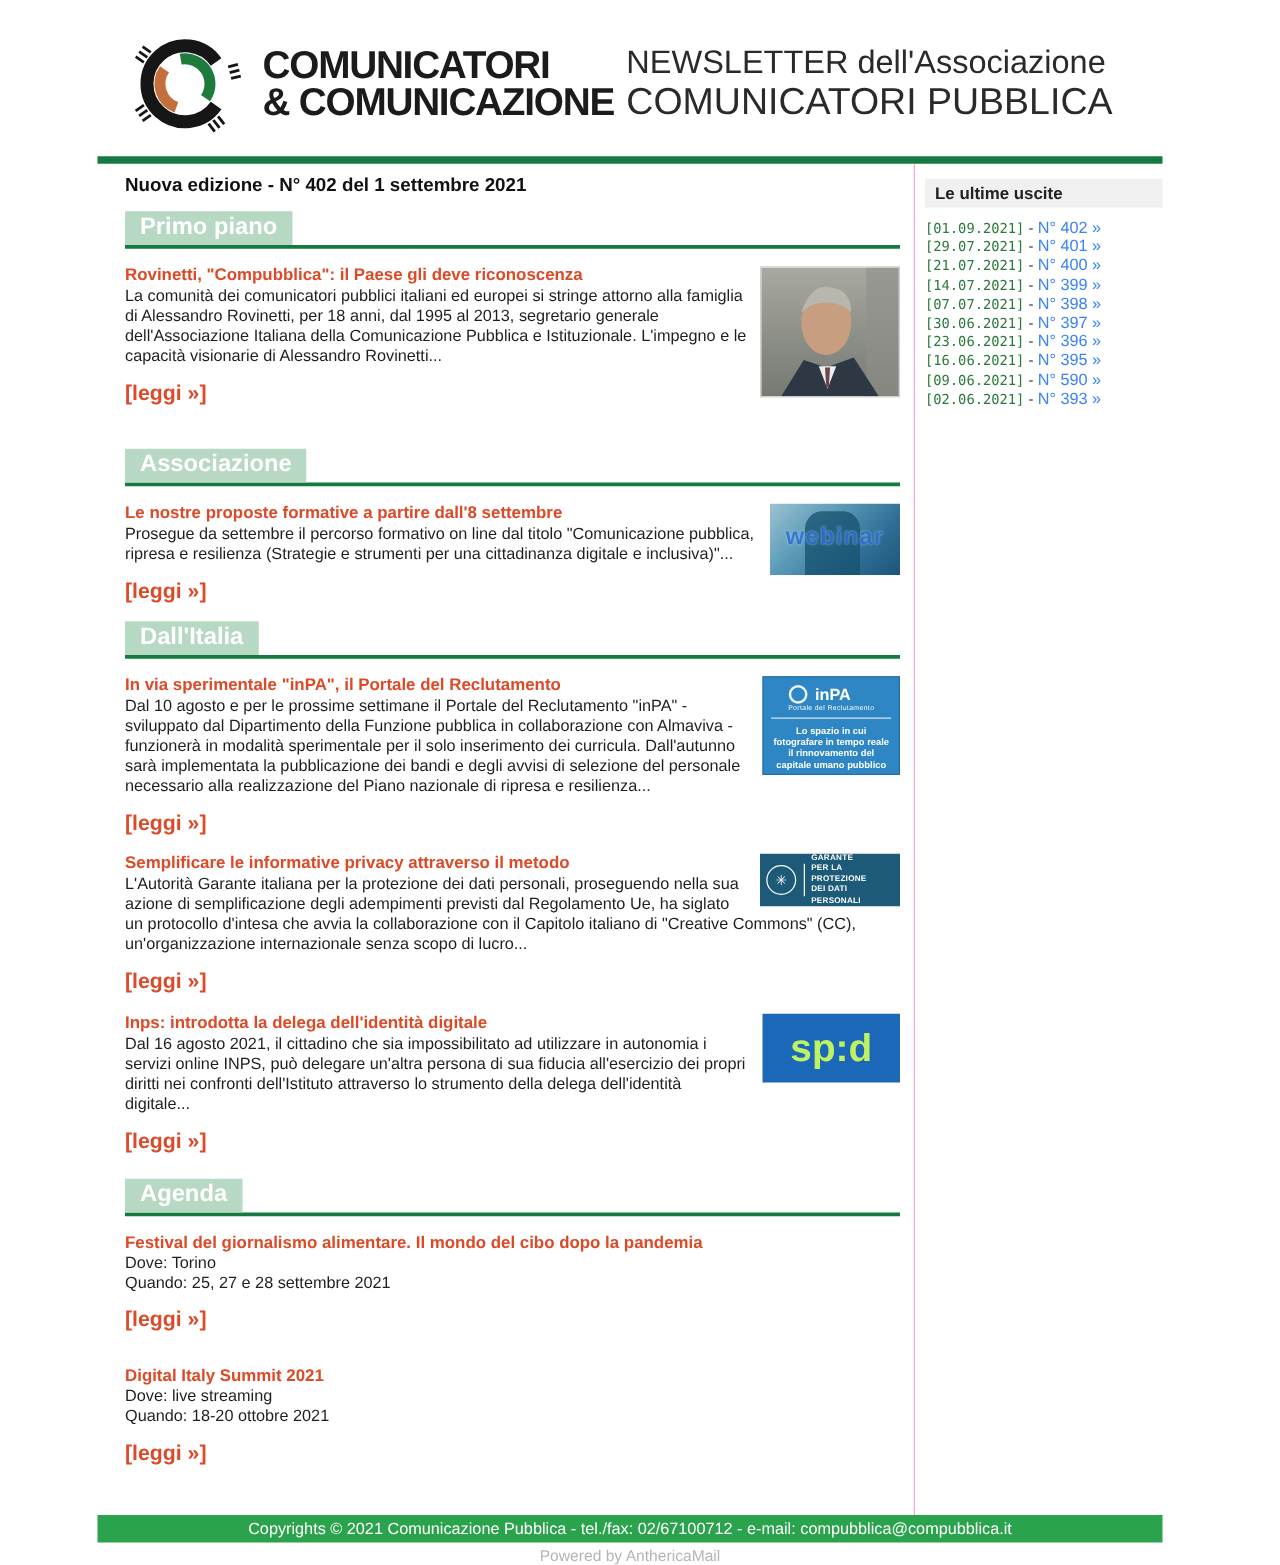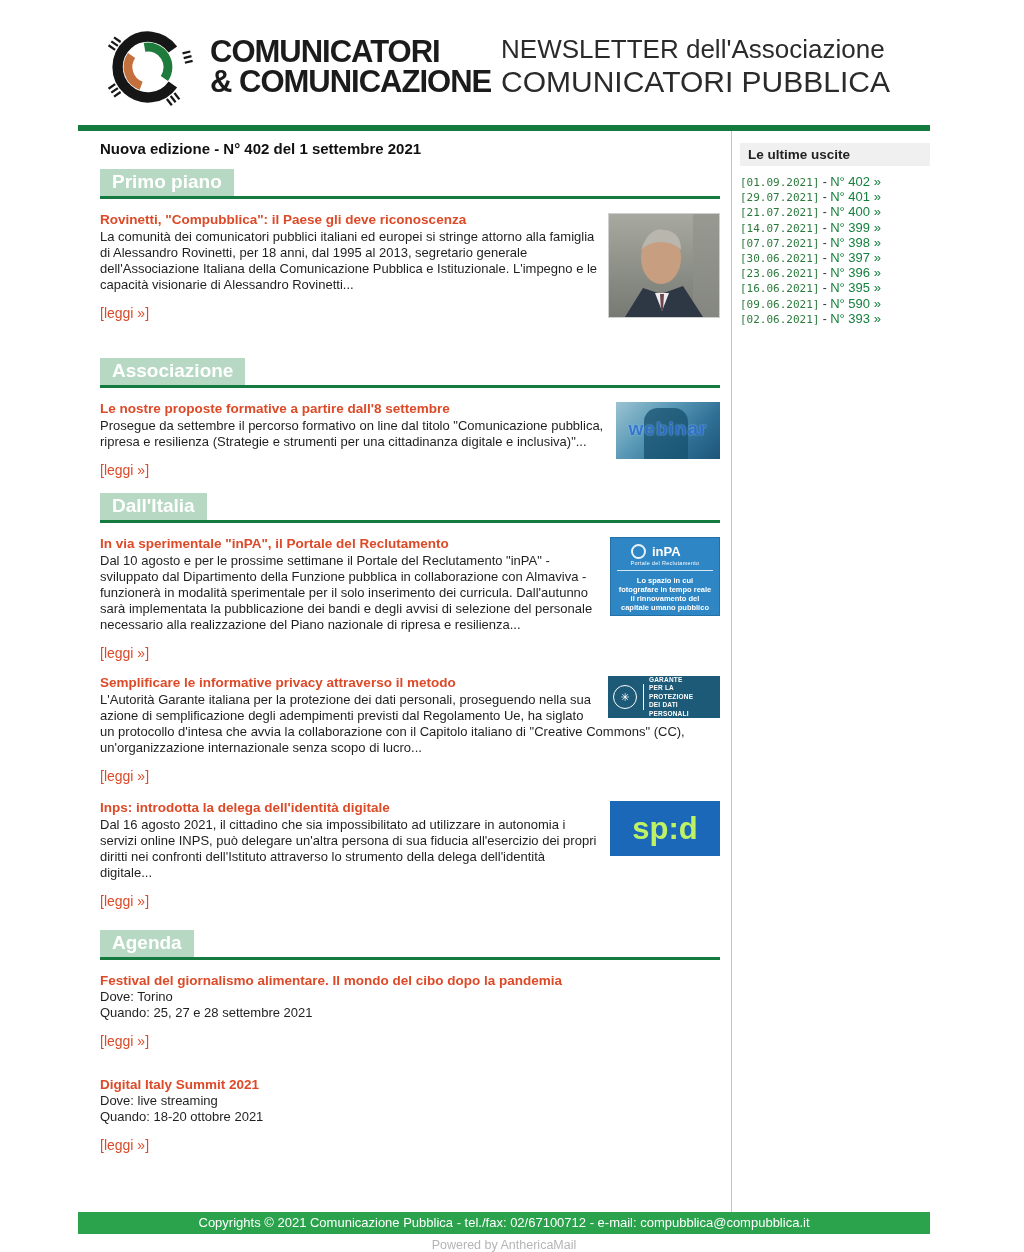--- a/index.html
+++ b/index.html
@@ -27,21 +27,21 @@
   .sect .lbl{display:inline-block;background:#b7d9c3;color:#fff;font-weight:bold;font-size:19px;padding:2px 12px 3px;}
 
   .article{overflow:hidden;margin-bottom:34px;}
   .article.tight{margin-bottom:14px;}
   .article.mid{margin-bottom:12px;}
   .article.flat{margin-bottom:0px;}
   .article.inps{margin-bottom:20px;}
   .a-img{float:right;margin:2px 0 6px 10px;}
   .a-title{color:#dc4a28;font-weight:bold;font-size:13.5px;line-height:17px;cursor:pointer;}
   .a-body{font-size:13px;line-height:16px;color:#1f1f1f;margin-top:1px;}
-  .leggi{display:inline-block;margin-top:12px;color:#dc4a28;font-weight:normal;font-size:14px;cursor:pointer;}
+  .leggi{display:inline-block;margin-top:12px;color:#dc4a28;font-weight:bold;font-size:17px;cursor:pointer;}
 
   .ag-item{margin-bottom:26px;}
   .ag-line{font-size:13px;line-height:16px;}
 
   
   .img-photo{width:110px;height:103px;border:1px solid #cfcfcf;}
   .img-webinar{width:104px;height:57px;background:linear-gradient(135deg,#9cc3d2 0%,#5d9cb8 35%,#2f6f96 70%,#1d5578 100%);position:relative;overflow:hidden;}
   .img-webinar .torso{position:absolute;left:28px;top:6px;width:44px;height:60px;background:#16506e;border-radius:14px 14px 0 0;opacity:.75;}
   .img-webinar .wtxt{position:absolute;left:0;right:0;top:16px;text-align:center;color:#2f6fd0;font-weight:bold;font-size:19px;letter-spacing:1px;opacity:.85;text-shadow:0 0 2px #9fd4ff;}
 
@@ -59,21 +59,21 @@
   .gar-sep{width:1px;height:26px;background:#fff;margin:0 5px 0 6px;}
   .gar-text{font-size:6.5px;font-weight:bold;line-height:8.5px;letter-spacing:.2px;}
 
   .img-spid{width:110px;height:55px;background:#1b67b8;color:#bef264;display:flex;align-items:center;justify-content:center;font-weight:800;font-size:31px;letter-spacing:0px;}
 
   
   .sb-title{background:#f0f0f0;font-weight:bold;font-size:13.5px;color:#222;padding:4px 8px;margin-right:0;margin-bottom:9px;}
   .sb-item{font-size:12px;line-height:14.2px;white-space:nowrap;cursor:pointer;}
   .sb-date{font-family:"DejaVu Sans Mono",monospace;font-size:11px;color:#2b7a3b;}
   .sb-sep{color:#333;}
-  .sb-num{color:#15803d;font-size:13px;}
+  .sb-num{color:#3b82f6;font-size:13px;}
 
   
   .footer{background:#2aa34c;color:#fff;text-align:center;font-size:13px;padding:3px 0 4px;}
   .powered{text-align:center;font-size:12.5px;color:#b5b5b5;padding-top:4px;}
   .powered span{border-bottom:1px dotted #d0d0d0;cursor:pointer;}
 </style>
 </head>
 <body>
 
 <div class="page">

